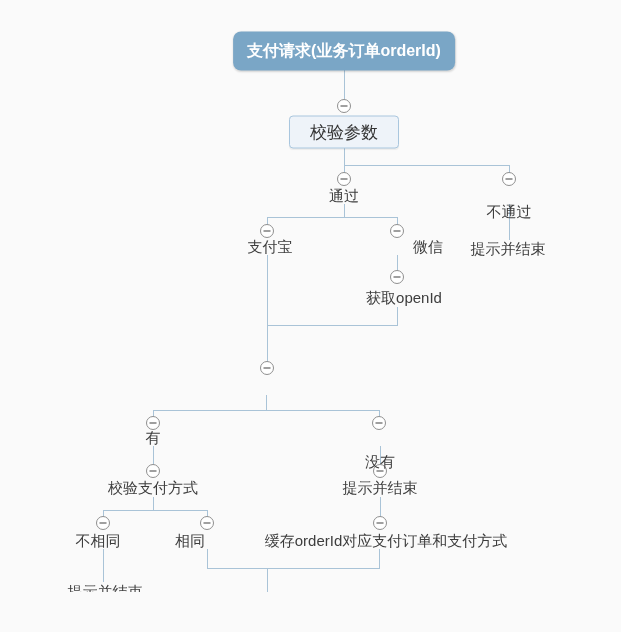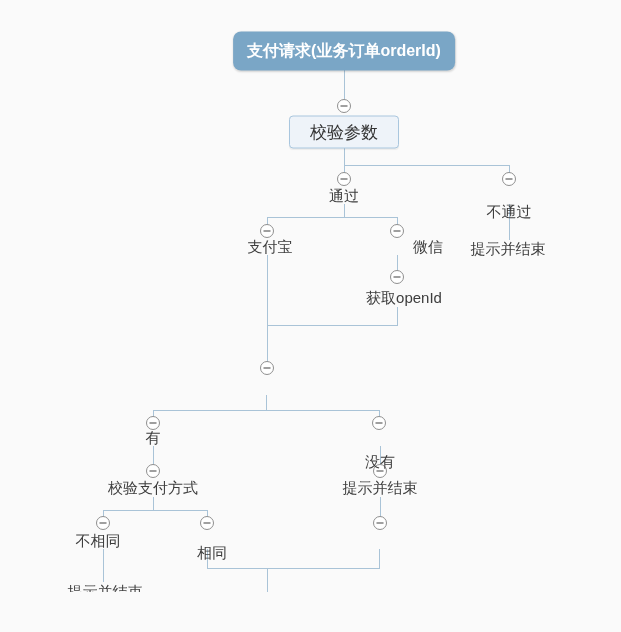--- a/index.html
+++ b/index.html
@@ -107,17 +107,18 @@
   <div class="node" style="left:509px;top:212px;">不通过</div>
   <div class="node" style="left:508px;top:249px;">提示并结束</div>
   <div class="node" style="left:270px;top:247px;">支付宝</div>
   <div class="node" style="left:397px;top:247px;margin-left:31px;">微信</div>
   <div class="node" style="left:388px;top:298px;margin-left:16px;">获取openId</div>
   <div class="node" style="left:153px;top:438px;">有</div>
   <div class="node" style="left:380px;top:462px;">没有</div>
   <div class="node" style="left:153px;top:488px;">校验支付方式</div>
   <div class="node" style="left:380px;top:488px;">提示并结束</div>
   <div class="node" style="left:98px;top:541px;">不相同</div>
-  <div class="node" style="left:212px;top:541px;margin-top:12px;">相同</div>
+  <div class="node" style="left:190px;top:541px;">相同</div>
+  <div class="node" style="left:386px;top:541px;">缓存orderId对应支付订单和支付方式</div>
   <div class="node" style="left:105px;top:592px;">提示并结束</div>
   <div class="node" style="left:274px;top:615px;">支付</div>
 
 </div>
 
 </body></html>

